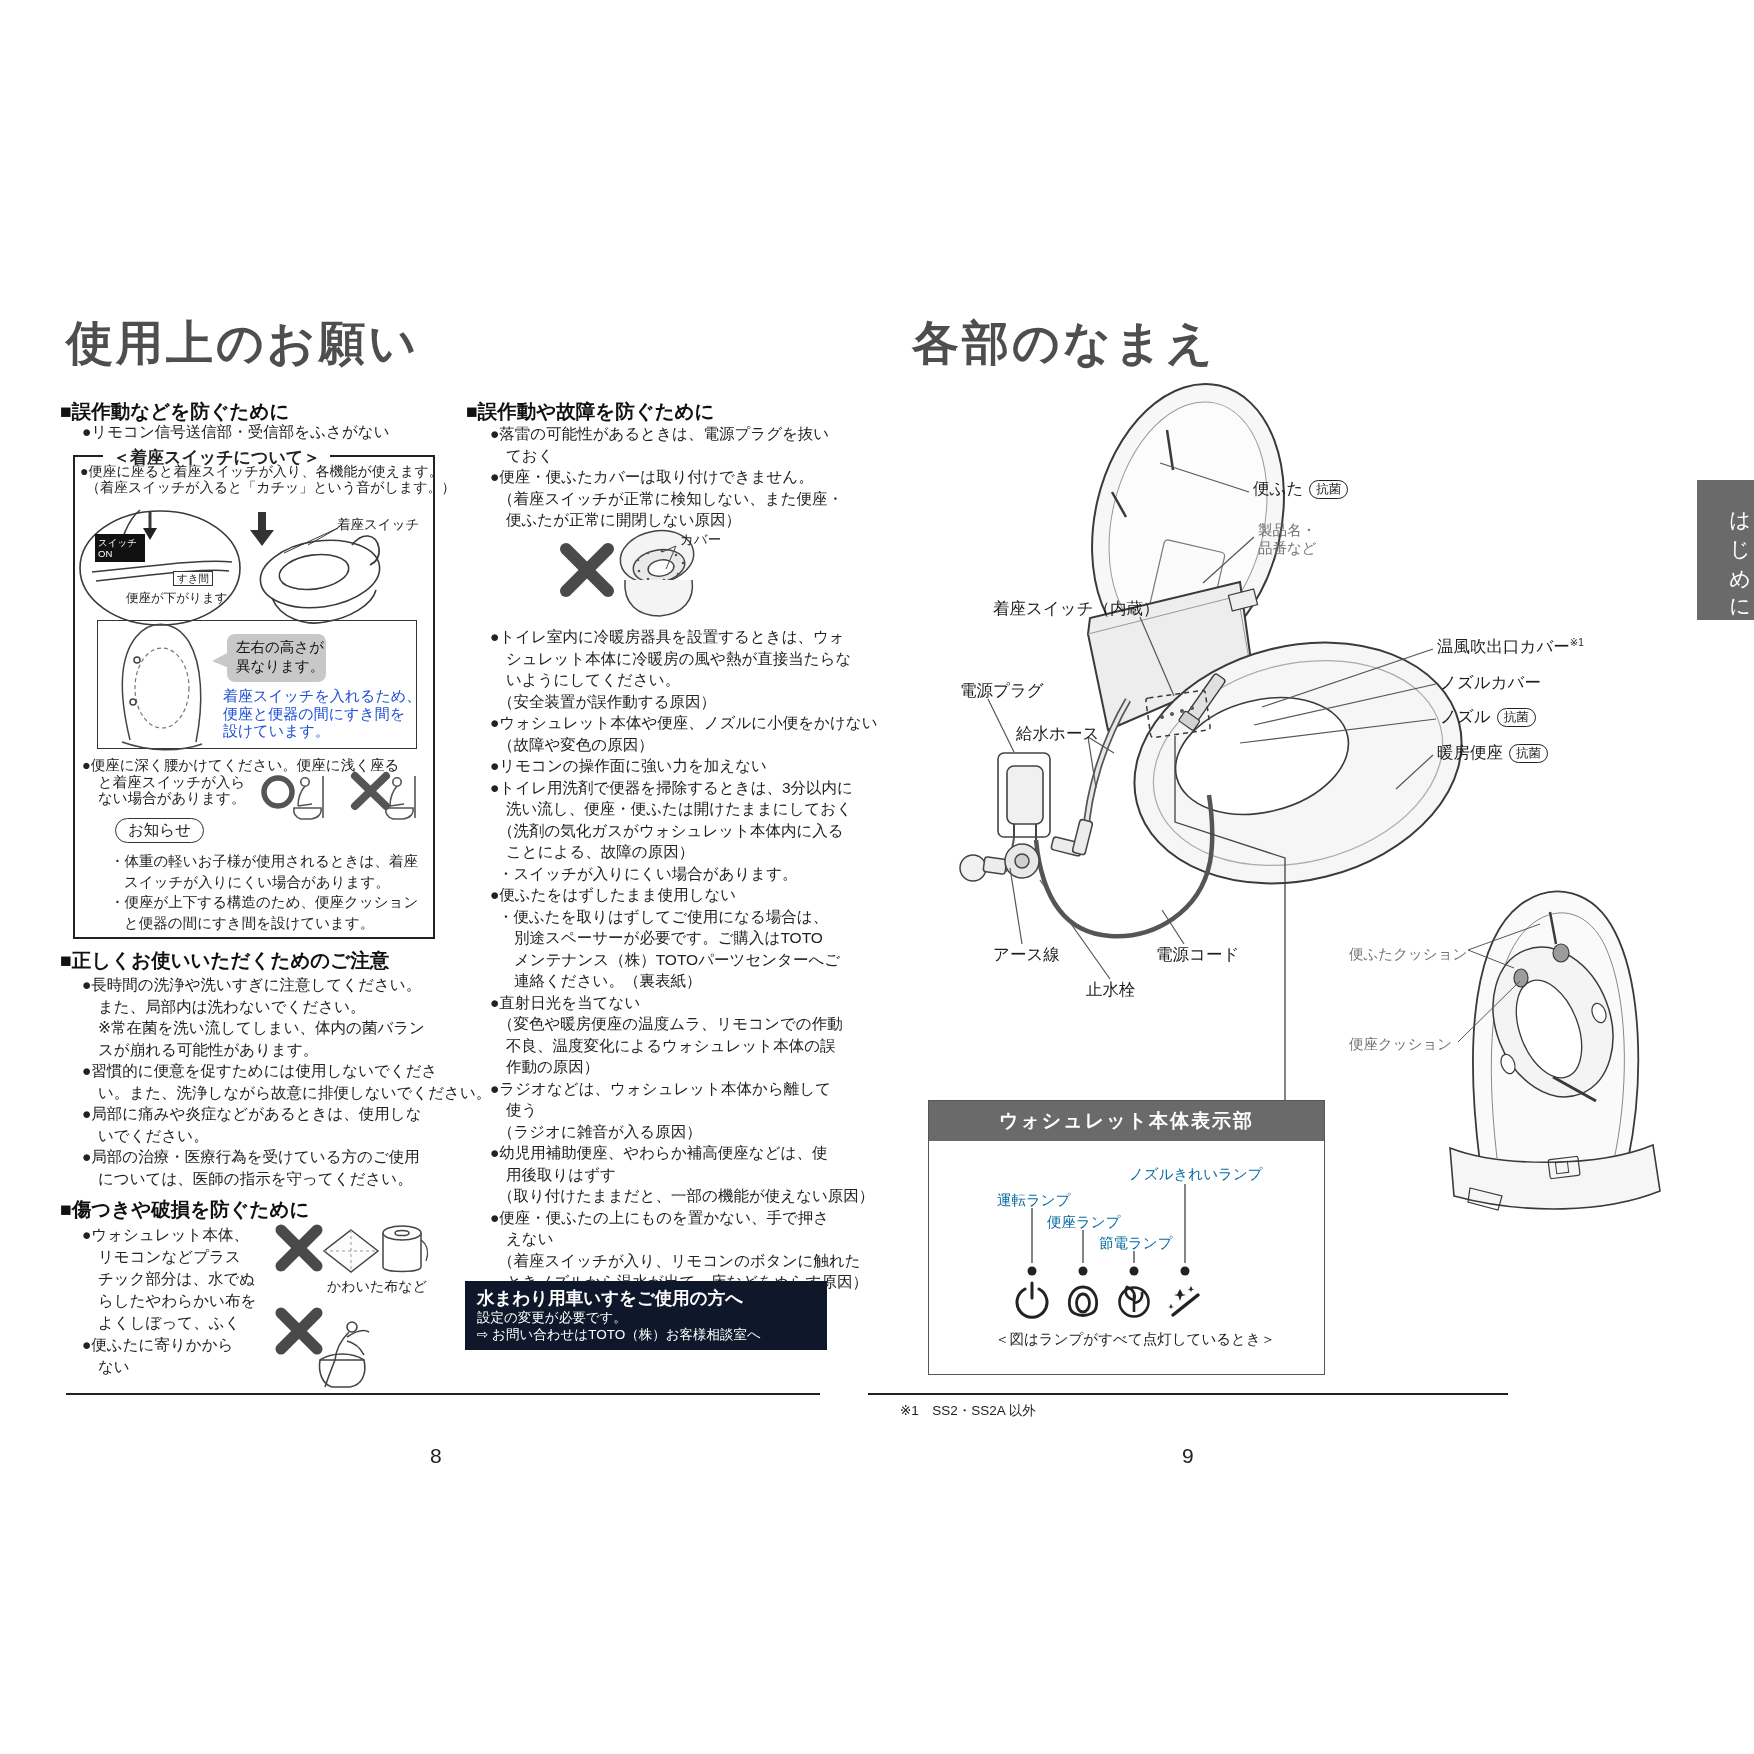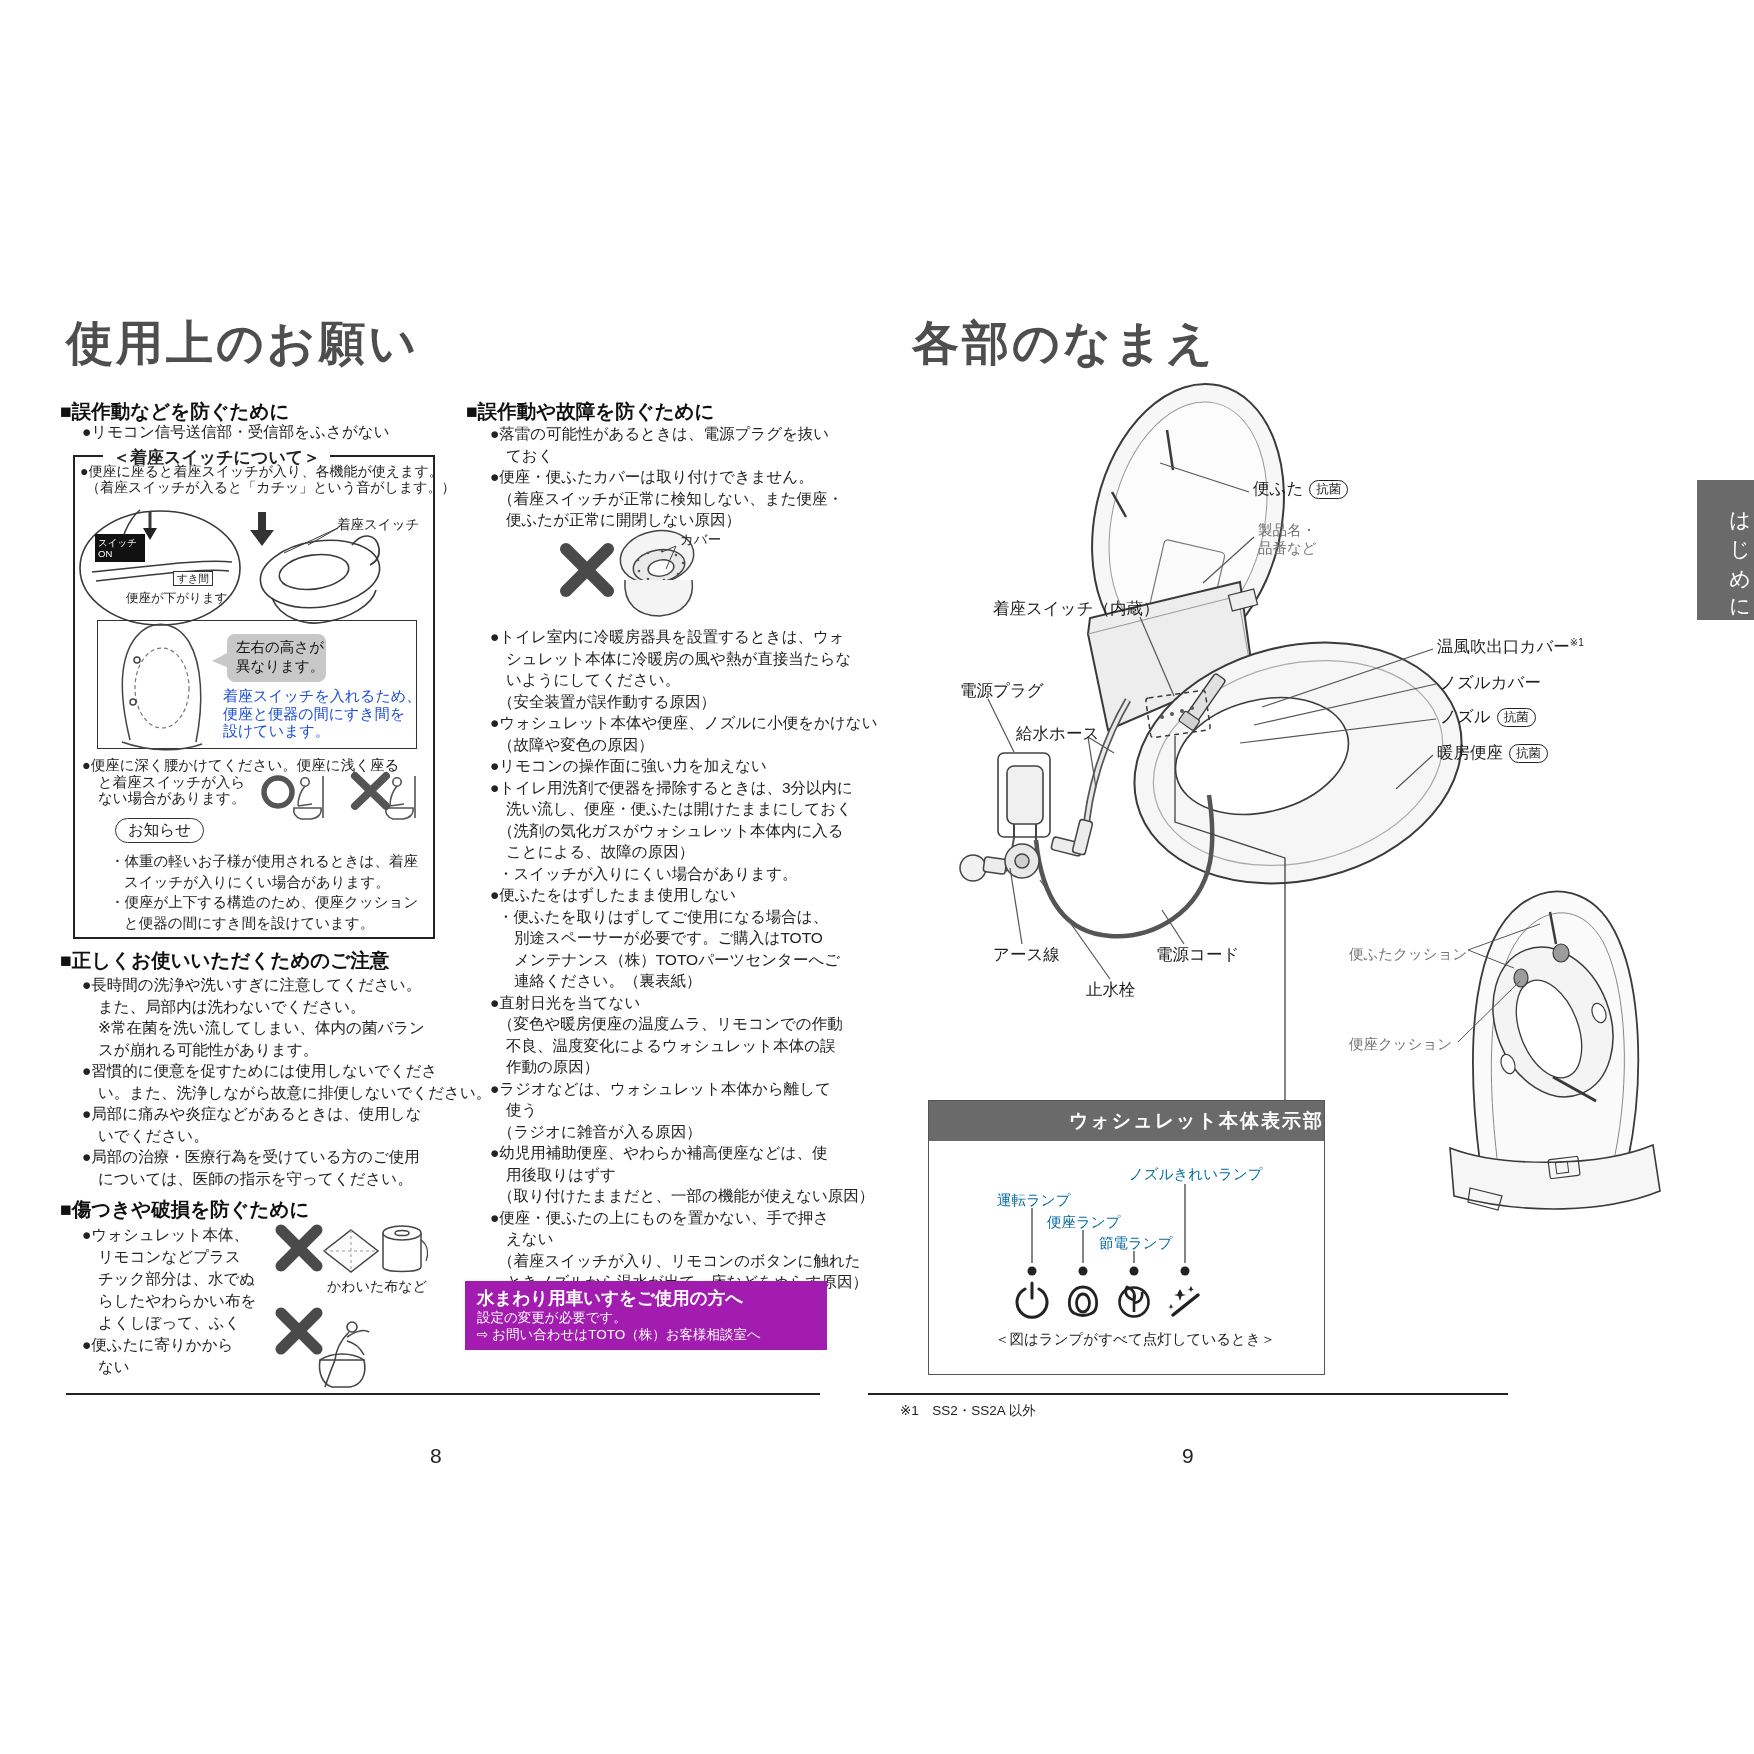--- a/index.html
+++ b/index.html
@@ -27,35 +27,35 @@
   .box-title{position:absolute;top:-11px;left:28px;background:#fff;padding:0 10px;
              font-size:17px;font-weight:bold;white-space:nowrap;}
   .inner-box{border:1.5px solid #333;background:transparent;z-index:1;}
   .callout{background:#c8c8c8;border-radius:8px;width:90px;height:44px;padding:4px 0 0 9px;
            font-size:14.5px;line-height:19px;color:#111;}
   .boldtxt{font-size:15px;font-weight:normal;line-height:17.5px;color:#1d4ed8;white-space:nowrap;}
   .pill{display:inline-block;border:1.5px solid #222;border-radius:10px;font-size:12.5px;
         line-height:17px;padding:0 6px;margin-left:6px;vertical-align:1px;white-space:nowrap;}
   .notice-pill{display:inline-block;border:1.8px solid #333;border-radius:15px;
                font-size:15.5px;padding:1px 12px;white-space:nowrap;}
-  .graybox{background:#a21caf;color:#fff;padding:7px 12px;z-index:3;}
+  .graybox{background:#0f172a;color:#fff;padding:7px 12px;z-index:3;}
   .graybox .t{font-size:17.5px;font-weight:bold;line-height:21px;white-space:nowrap;}
   .graybox .l{font-size:13.5px;line-height:17px;white-space:nowrap;}
   .figlabel{font-size:13.5px;white-space:nowrap;color:#222;}
   .plabel{font-size:16.5px;white-space:nowrap;color:#1c1c1c;}
   .plabel sup{font-size:10px;}
   .small-label{font-size:14.5px;white-space:nowrap;color:#737373;}
   .switch-tag{background:#111;color:#fff;font-size:9.5px;line-height:11px;width:44px;
               text-align:left;padding:3px 3px;}
   .gap-tag{border:1.2px solid #333;background:#fff;font-size:10.5px;line-height:13px;padding:0 3px;white-space:nowrap;}
   .tab{background:#6a6a6a;color:#fff;writing-mode:vertical-rl;text-align:center;
        font-size:21px;letter-spacing:5px;padding-top:10px;}
   .panel{border:1.5px solid #555;background:#fff;z-index:1;}
   .panel-head{position:absolute;left:0;top:0;width:100%;height:40px;background:#6a6a6a;color:#fff;
-              font-size:19px;font-weight:bold;text-align:right;line-height:40px;letter-spacing:2px;}
+              font-size:19px;font-weight:bold;text-align:center;line-height:40px;letter-spacing:2px;}
   .lamp{font-size:14.5px;white-space:nowrap;color:#0369a1;z-index:3;}
   .caption{font-size:14.5px;white-space:nowrap;color:#1c1c1c;}
   .rule{background:#222;height:1.5px;z-index:3;}
   .pageno{font-size:21px;color:#222;z-index:3;}
   .footnote{font-size:13.5px;color:#222;white-space:nowrap;z-index:3;}
 </style>
 </head>
 <body>
 
 <div id="page">

